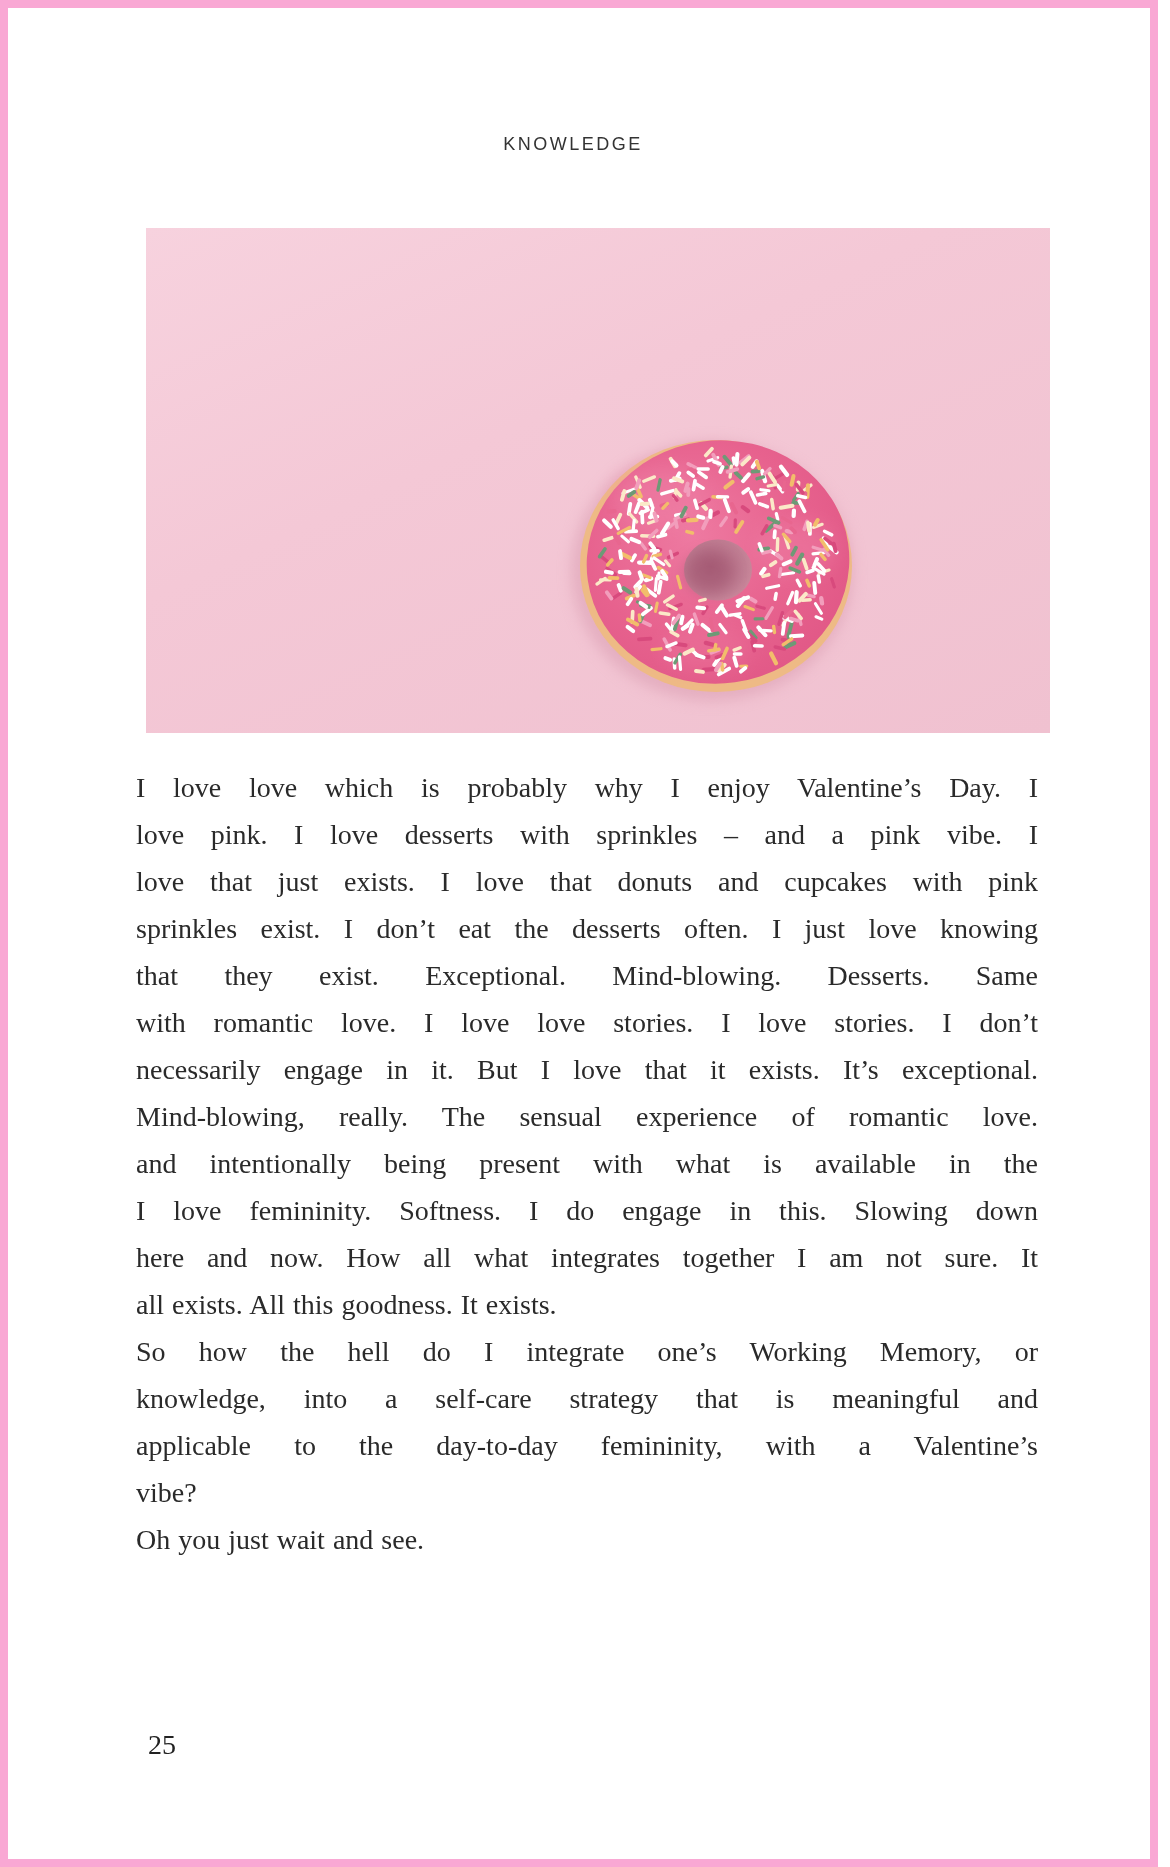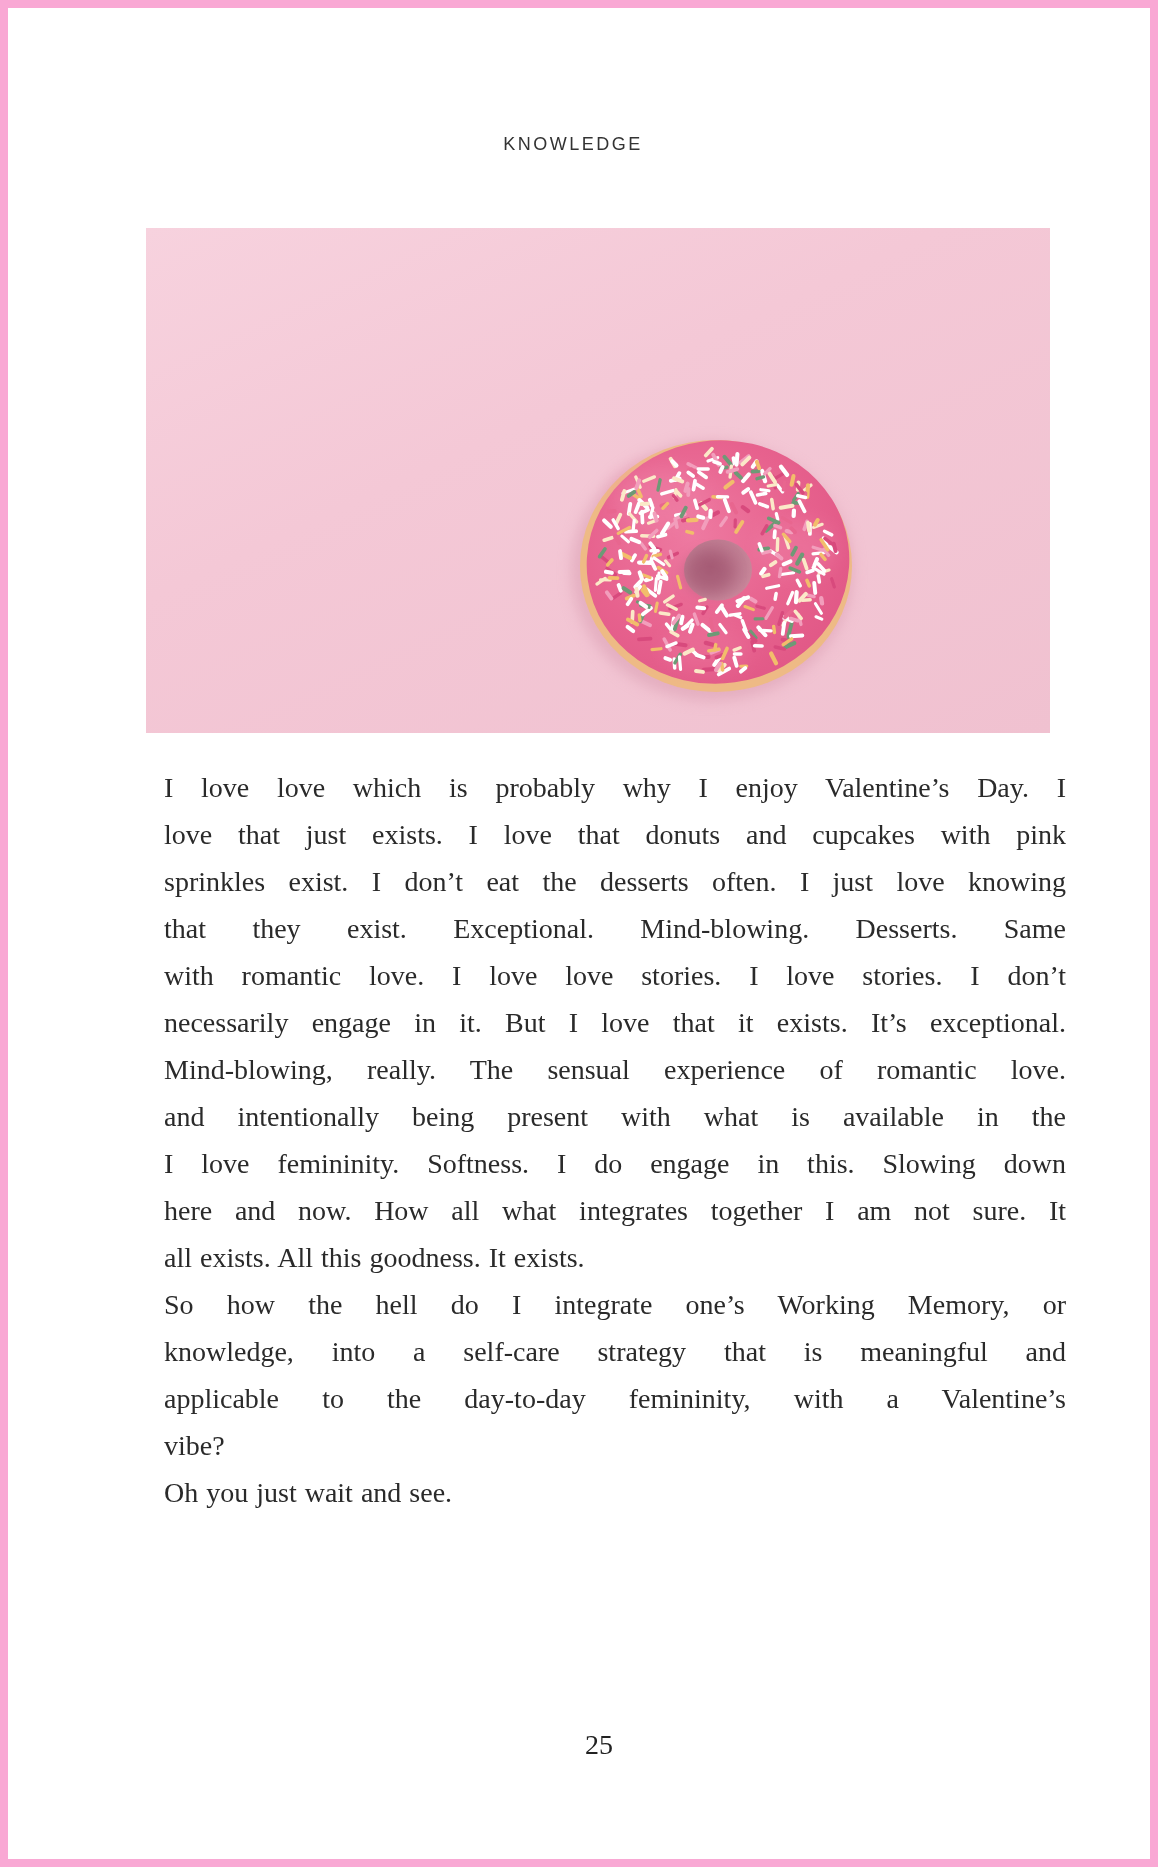--- a/index.html
+++ b/index.html
@@ -20,37 +20,37 @@
     font-size:18px;line-height:18px;
     letter-spacing:2.5px;
     color:#333333;
   }
   .photo{
     position:absolute;left:138px;top:220px;width:904px;height:505px;
     background:linear-gradient(155deg,#f7d2de 0%,#f4c8d6 40%,#f0c1d0 100%);
   }
   .photo svg{display:block;width:904px;height:505px;}
   .content{
-    position:absolute;left:156px;top:756px;width:902px;
+    position:absolute;left:128px;top:756px;width:902px;
     font-size:28px;line-height:47px;
   }
   .para + .para{}
   .line{
     text-align:justify;
     text-align-last:justify;
     -moz-text-align-last:justify;
     word-spacing:1px;
   }
   .line.last{
     text-align-last:left;
     -moz-text-align-last:left;
   }
   .page-number{
     position:absolute;left:140px;width:902px;top:1720px;
-    text-align:center;
+    text-align:left;
     font-size:28px;line-height:34px;
     color:#222222;
   }
 </style>
 </head>
 <body>
 
 <div class="page">
 
   <div class="chapter-header">KNOWLEDGE</div>
@@ -430,20 +430,21 @@
           <rect x="-8.0" y="-1.6" width="16.0" height="3.1" rx="1.6" fill="#ffffff" transform="translate(672.5 342.9) rotate(31)"></rect>
           <rect x="-5.7" y="-2.1" width="11.5" height="4.2" rx="2.1" fill="#ffffff" transform="translate(518.2 346.3) rotate(57)"></rect>
           <rect x="-7.0" y="-2.1" width="14.0" height="4.2" rx="2.1" fill="#ffffff" transform="translate(595.0 374.0) rotate(129)"></rect>
         </g>
     </svg>
   </div>
 
   <div class="content" id="text-container">
       <div class="para">
         <div class="line">I love love which is probably why I enjoy Valentine’s Day.  I</div>
+        <div class="line">love pink.  I love desserts with sprinkles – and a pink vibe.  I</div>
         <div class="line">love that just exists. I love that donuts and cupcakes with pink</div>
         <div class="line">sprinkles exist. I don’t eat the desserts often. I just love knowing</div>
         <div class="line">that they exist.  Exceptional.  Mind-blowing.  Desserts.  Same</div>
         <div class="line">with romantic love. I love love stories. I love stories. I don’t</div>
         <div class="line">necessarily engage in it. But I love that it exists. It’s exceptional.</div>
         <div class="line">Mind-blowing, really. The sensual experience of romantic love.</div>
         <div class="line">and intentionally being present with what is available in the</div>
         <div class="line">I love femininity. Softness. I do engage in this. Slowing down</div>
         <div class="line">here and now. How all what integrates together I am not sure. It</div>
         <div class="line last">all exists. All this goodness. It exists.</div>

